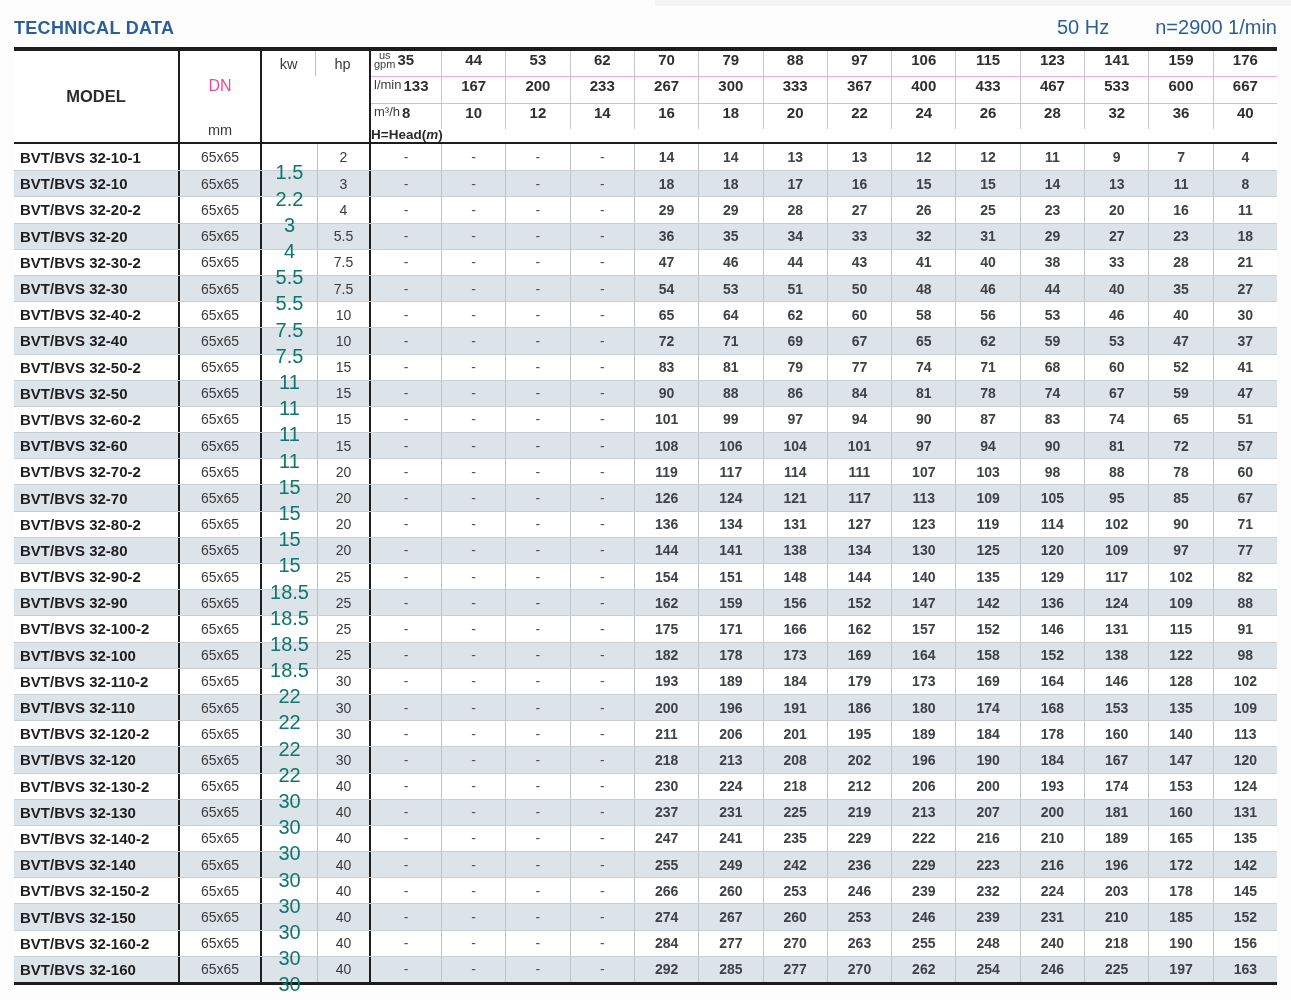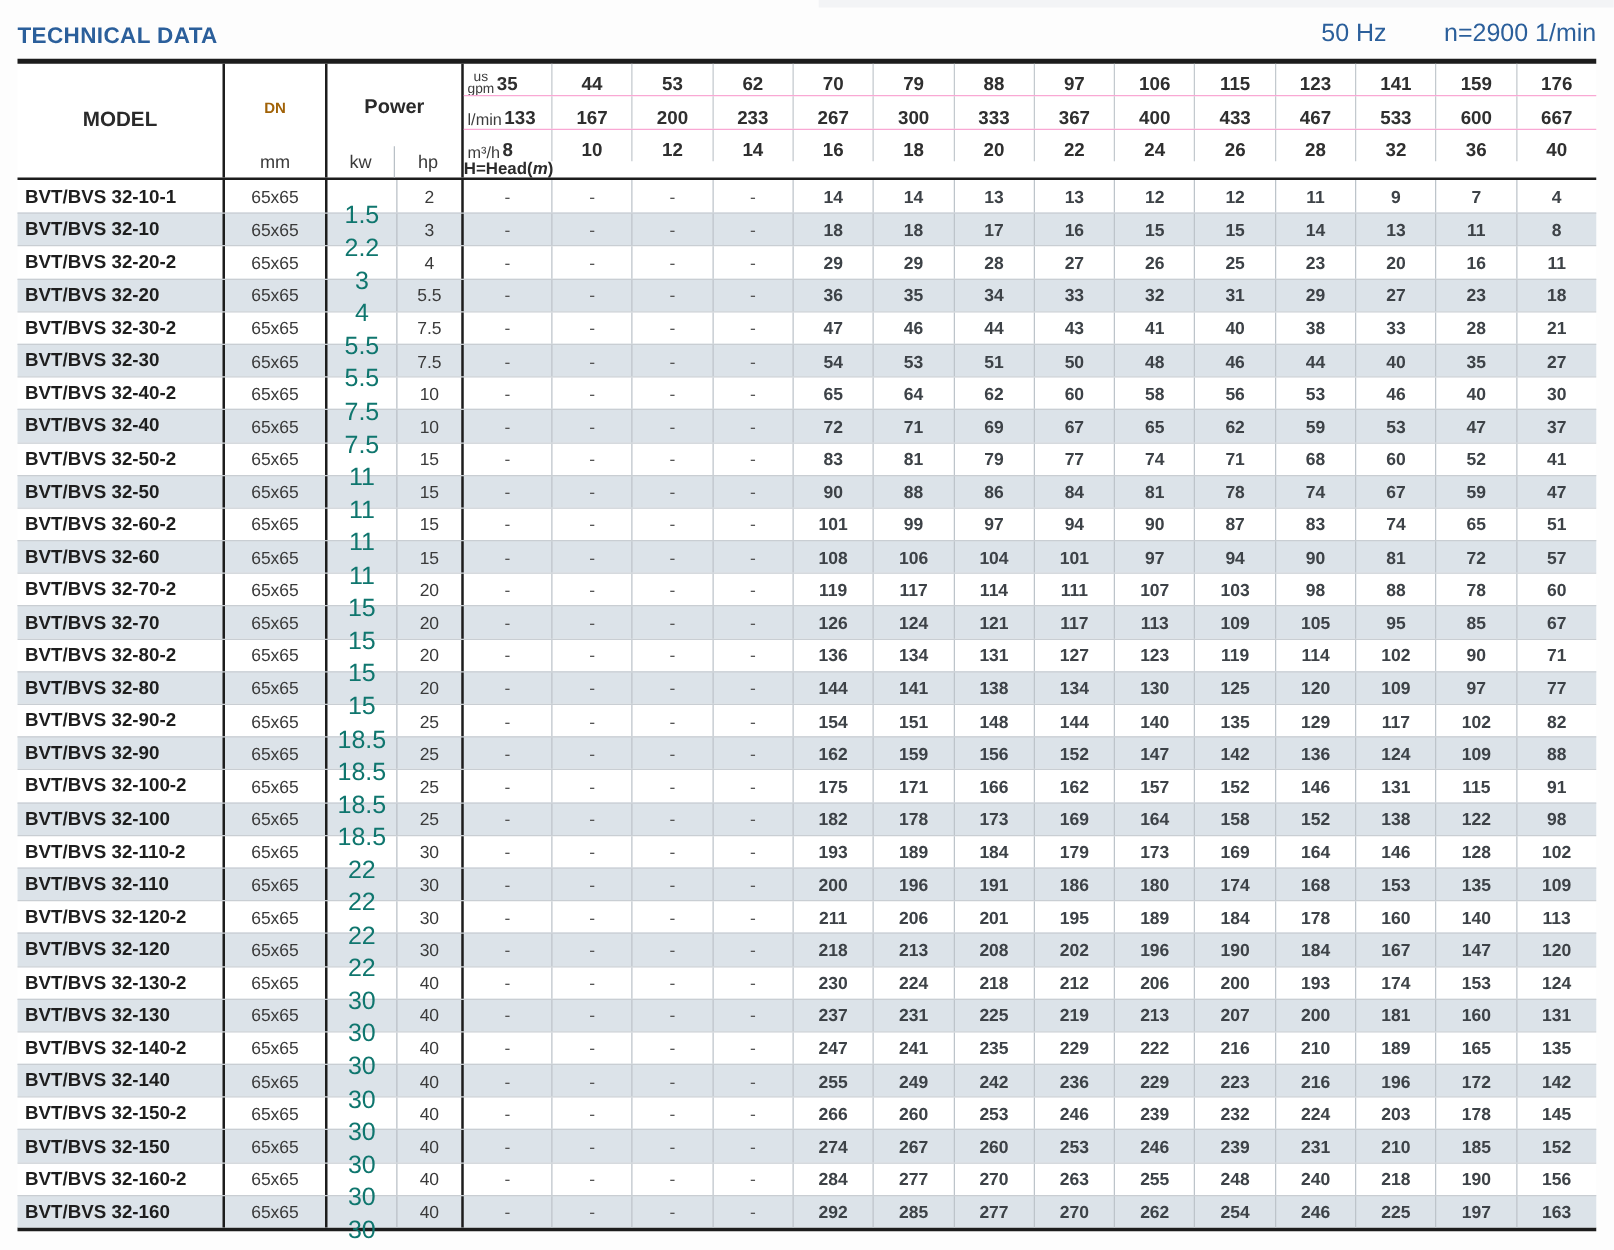--- a/index.html
+++ b/index.html
@@ -32,36 +32,36 @@
     background: #fff;
   }
   
   .thead { display: flex; height: 93px; border-bottom: 2.5px solid #1d1d1d; }
   .h-model {
     width: 166px; border-right: 2.5px solid #1d1d1d;
     display: flex; align-items: center; justify-content: center;
     font-weight: bold; font-size: 16.5px; color: #2a2a2a;
   }
   .h-dn { width: 82px; border-right: 2.5px solid #1d1d1d; display: flex; flex-direction: column; }
-  .h-dn .main { flex: 1; display: flex; align-items: center; justify-content: center; font-weight: bold; font-size: 12px; color: #a16207; padding-top: 4px; }
+  .h-dn .main { flex: 1; display: flex; align-items: center; justify-content: center; font-weight: normal; font-size: 16px; color: #ec4899; padding-top: 4px; }
   .h-dn .unit { height: 25px; display: flex; align-items: center; justify-content: center; font-size: 14.5px; color: #3a3a3a; }
   .h-power { width: 109px; border-right: 2.5px solid #1d1d1d; display: flex; flex-direction: column; }
   .h-power .main { flex: 1; display: flex; align-items: center; justify-content: center; font-weight: bold; font-size: 16px; color: #2a2a2a; padding-top: 4px; }
   .h-power .units { height: 25px; display: flex; }
   .h-power .units span { flex: 1; display: flex; align-items: center; justify-content: center; font-size: 14.5px; color: #3a3a3a; }
   .h-power .units span + span { border-left: 1px solid #b9c0c6; }
 
   .delivery-head { flex: 1; display: flex; flex-direction: column; }
   .q-label {
     height: 15px; line-height: 16px; padding-left: 330px;
     font-weight: bold; font-size: 13.5px; color: #2b2b2b; white-space: nowrap;
   }
   .unit-row { flex: 1; display: grid; grid-template-columns: 70px repeat(13, 1fr); }
   .unit-row + .unit-row { border-top: 1px solid #f9a8d4; }
-  .dcell { display: flex; align-items: flex-end; justify-content: center; }
+  .dcell { display: flex; align-items: flex-start; justify-content: center; }
   .dcell b { font-weight: bold; font-size: 15px; color: #2f2f2f; }
   .unit-row .dcell + .dcell { border-left: 1px solid #c3c9ce; }
   .dcell.first { justify-content: flex-start; padding-left: 3px; }
   .u { font-weight: normal; color: #3c3c3c; font-size: 13px; margin-right: 2px; }
   .u.stack { font-size: 11px; line-height: 9px; text-align: center; }
   .h-label { height: 13px; line-height: 11px; font-weight: bold; font-size: 13.5px; color: #2b2b2b; white-space: nowrap; }
   .h-label i { font-style: italic; }
 
   
   .row { display: flex; height: 26.2px; }
@@ -94,21 +94,20 @@
 </div>
 
 <div class="table">
   <div class="thead">
     <div class="h-model">MODEL</div>
     <div class="h-dn">
       <div class="main">DN</div>
       <div class="unit">mm</div>
     </div>
     <div class="h-power">
-      <div class="main">Power</div>
       <div class="units">
         <span>kw</span>
         <span>hp</span>
       </div>
     </div>
     <div class="delivery-head">
       <div class="unit-row">
           <div class="dcell first">
             <span class="u stack">us<br>gpm</span>
             <b>35</b>

